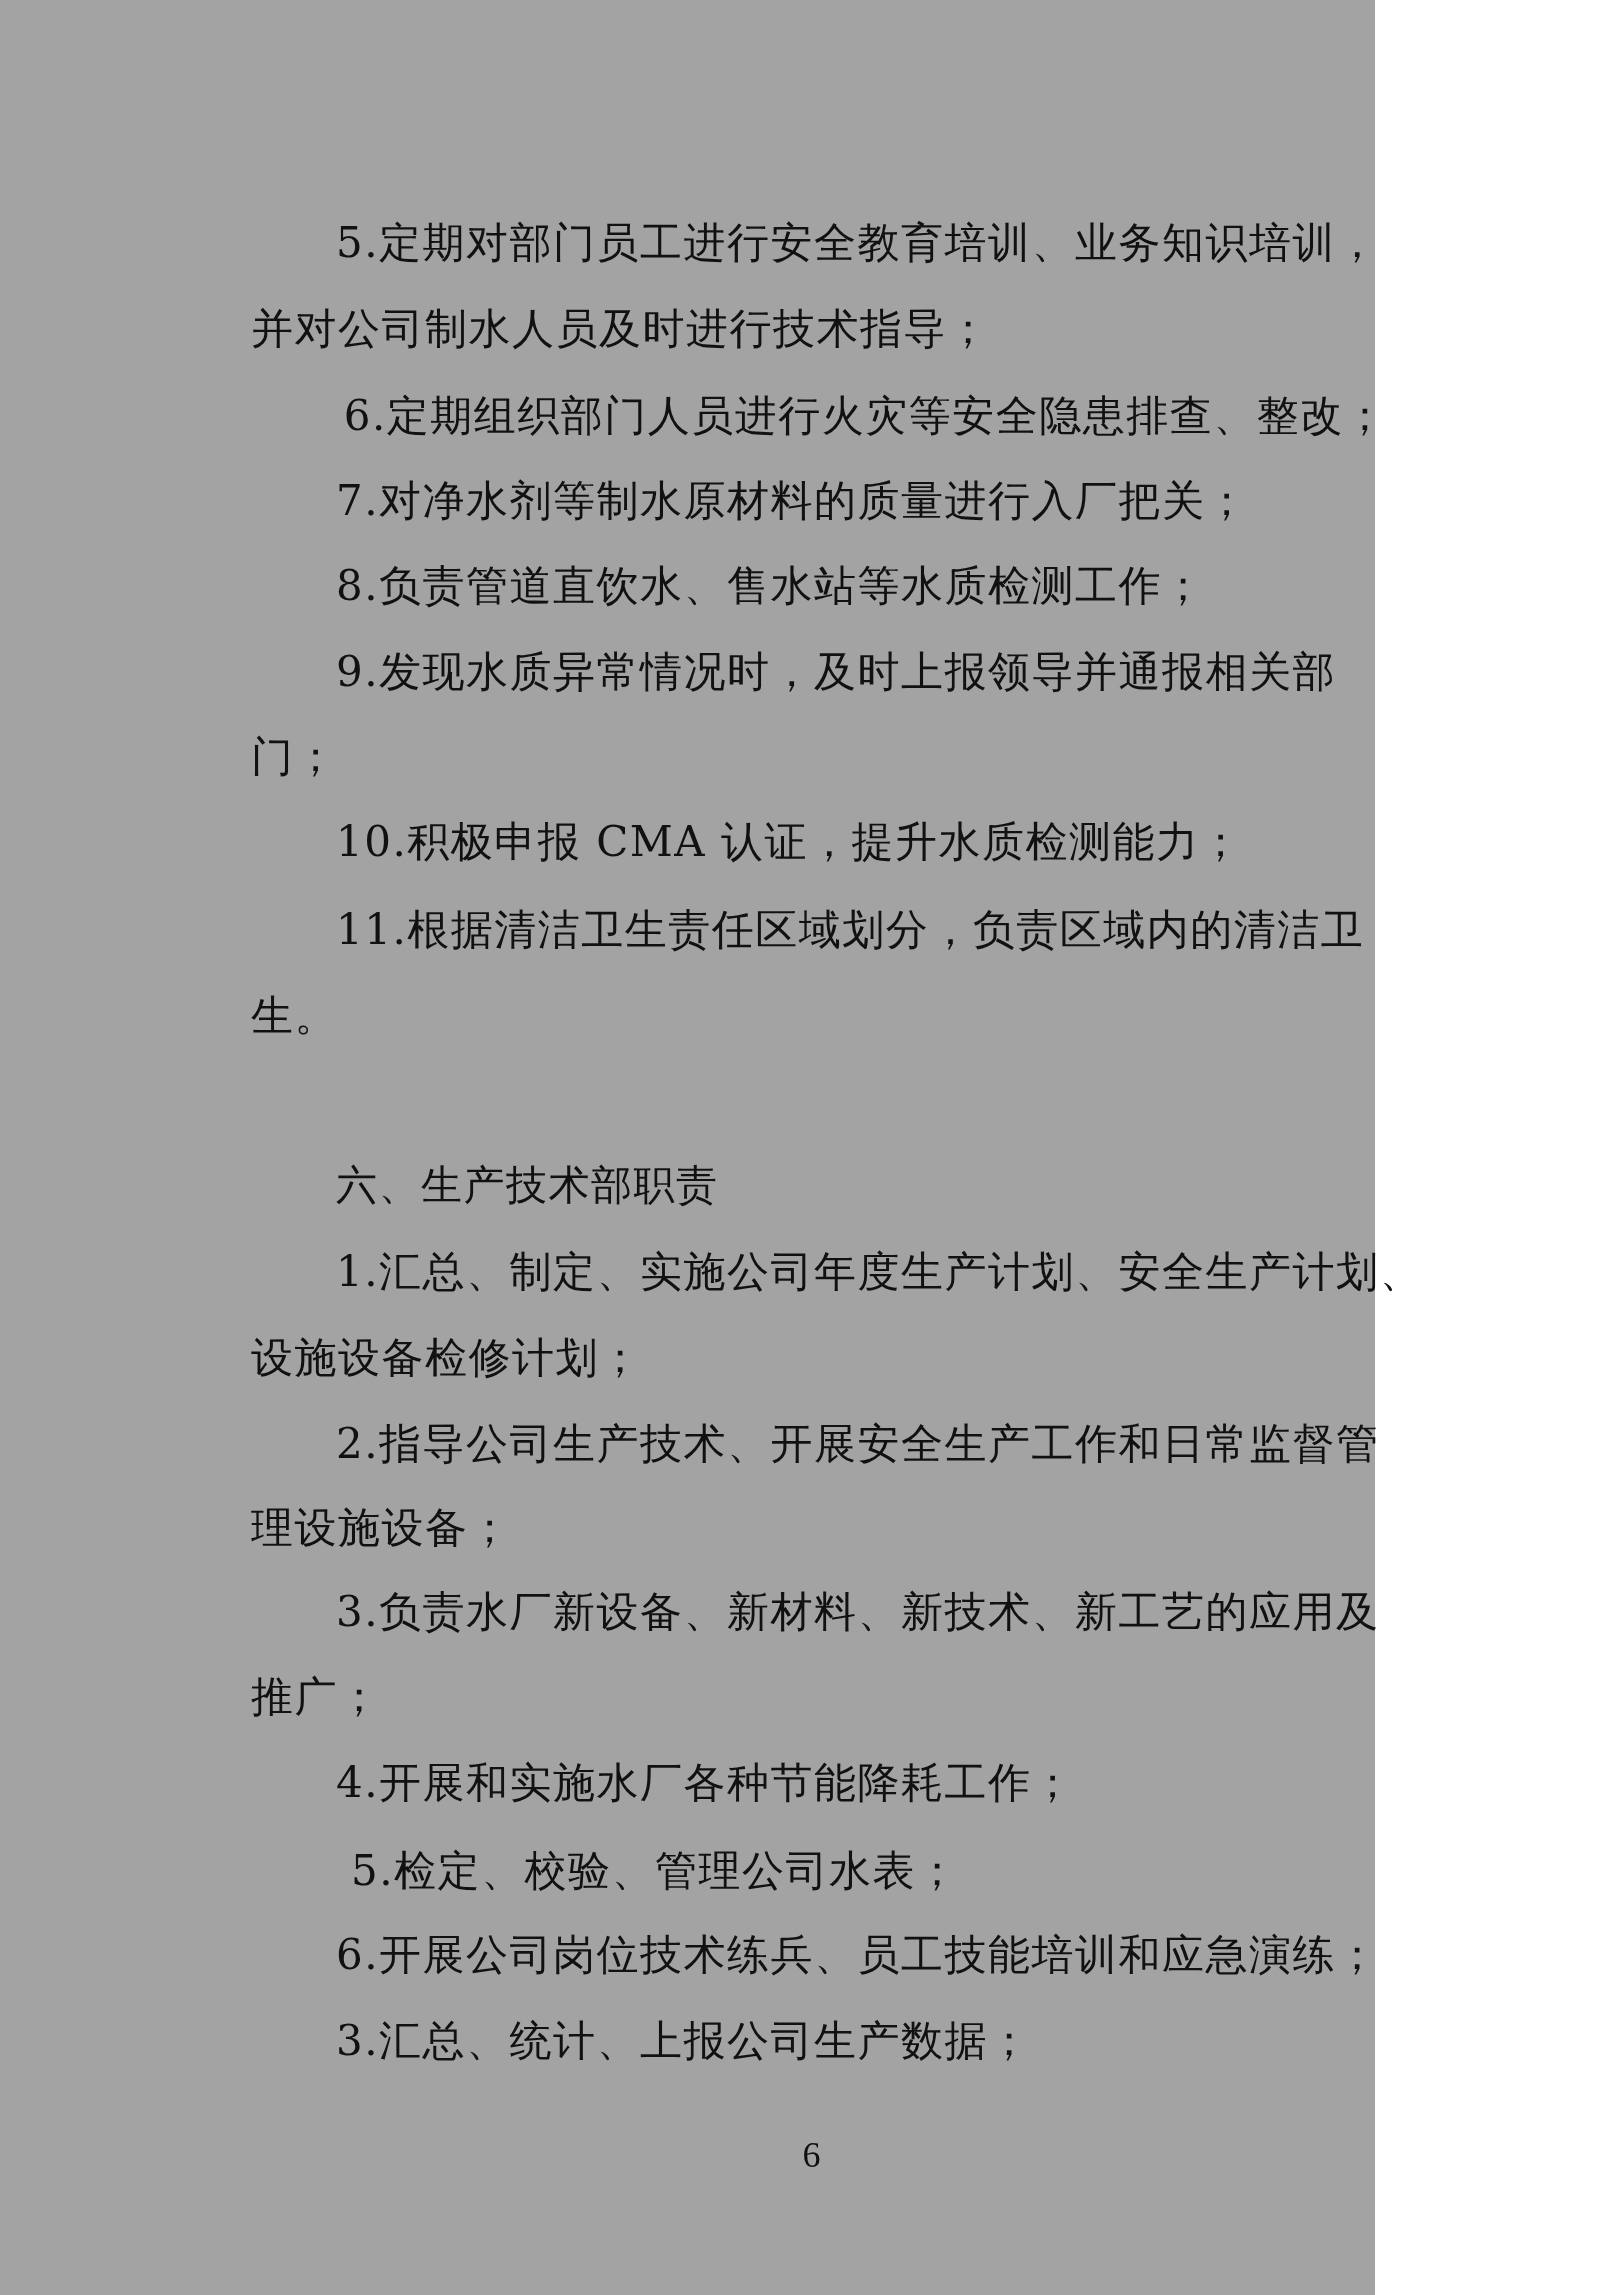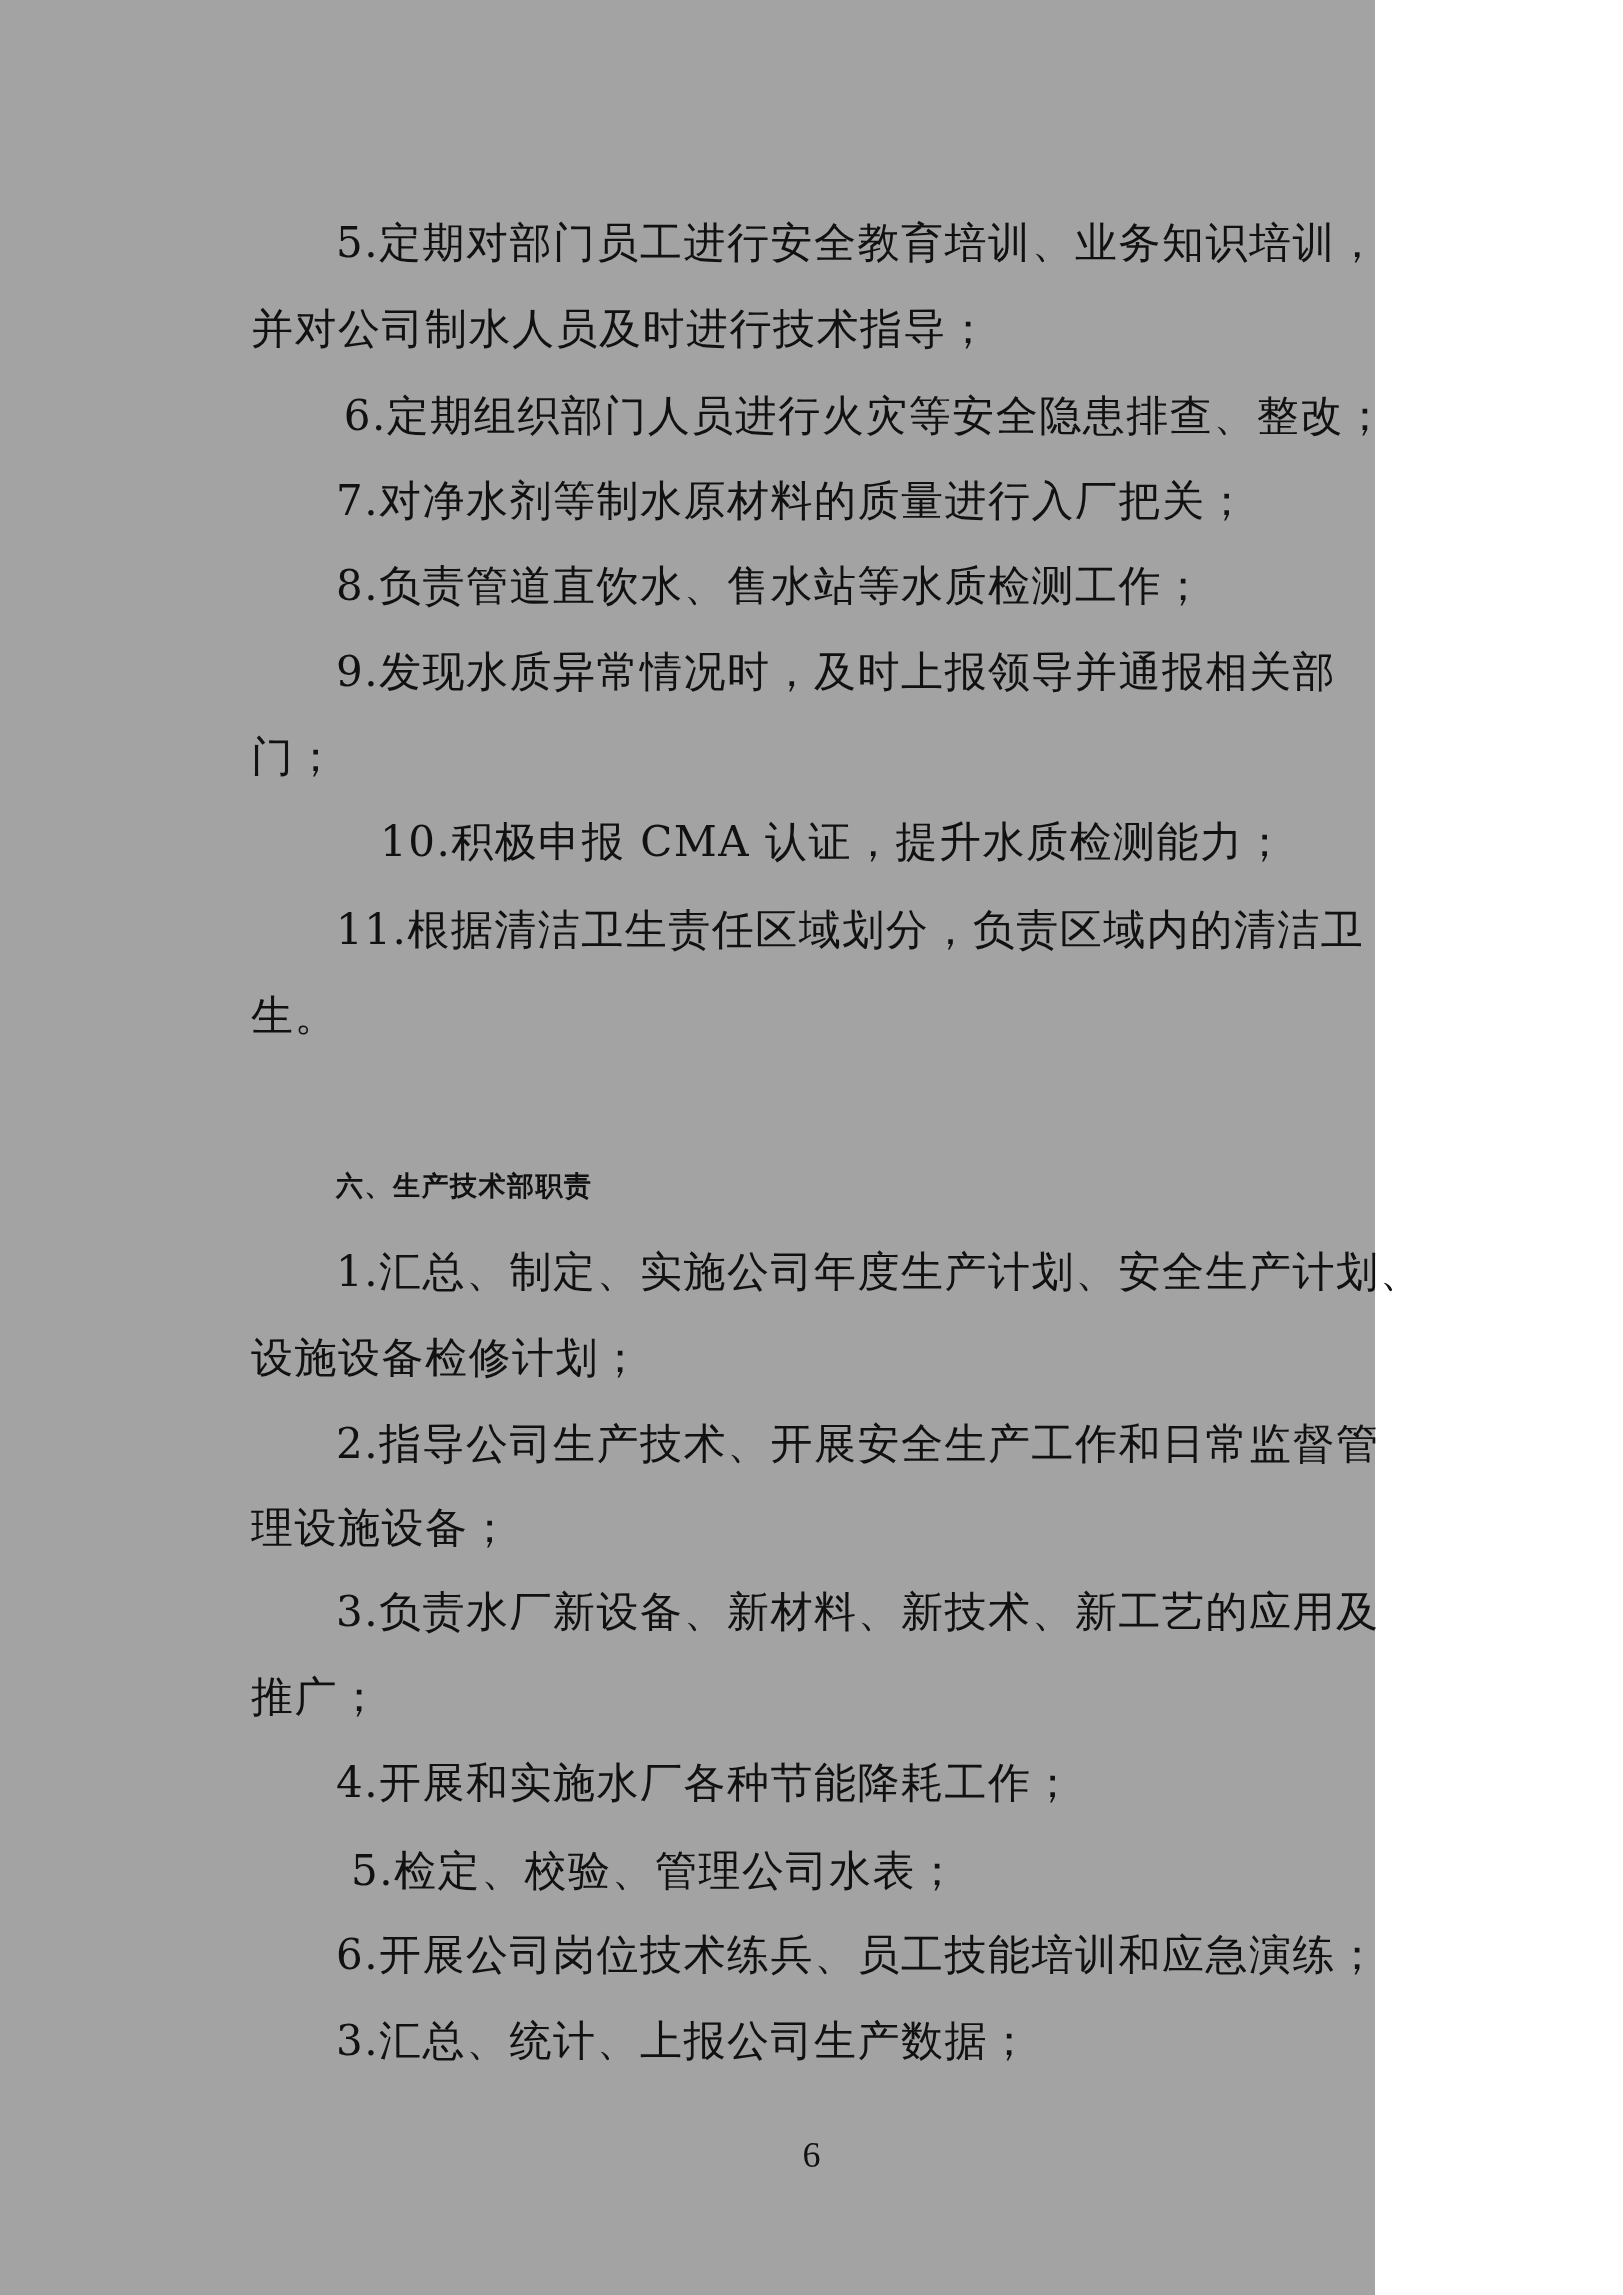--- a/index.html
+++ b/index.html
@@ -11,21 +11,21 @@
     width: 1145px;
     white-space: nowrap;
     font-family: "DejaVu Serif", "Liberation Serif", serif;
     font-size: 42px;
     line-height: 51px;
     height: 51px;
     color: #111111;
     letter-spacing: 1.5px;
   }
   .line.indent { left: 336px; width: 1059px; }
-  .line.heading { font-family: "DejaVu Sans", "Liberation Sans", sans-serif; font-weight: bold; font-size: 27px; }
+  .line.heading { font-family: "DejaVu Sans", "Liberation Sans", sans-serif; font-weight: normal; font-size: 41px; }
   .page-number {
     position: absolute;
     left: 0; width: 1623px;
     top: 2132px;
     text-align: center;
     font-family: "Liberation Serif", "DejaVu Serif", serif;
     font-size: 36px;
     line-height: 46px;
     color: #111111;
   }
@@ -34,21 +34,21 @@
 <body>
 
 <div class="page">
   <div class="line indent" style="top:217px;">5.定期对部门员工进行安全教育培训、业务知识培训，</div>
   <div class="line" style="top:303px;">并对公司制水人员及时进行技术指导；</div>
   <div class="line indent" style="top:390px;text-align:center;">6.定期组织部门人员进行火灾等安全隐患排查、整改；</div>
   <div class="line indent" style="top:475px;">7.对净水剂等制水原材料的质量进行入厂把关；</div>
   <div class="line indent" style="top:560px;">8.负责管道直饮水、售水站等水质检测工作；</div>
   <div class="line indent" style="top:646px;">9.发现水质异常情况时，及时上报领导并通报相关部</div>
   <div class="line" style="top:731px;">门；</div>
-  <div class="line indent" style="top:816px;margin-left:44px;">10.积极申报 CMA 认证，提升水质检测能力；</div>
+  <div class="line indent" style="top:816px;">10.积极申报 CMA 认证，提升水质检测能力；</div>
   <div class="line indent" style="top:904px;">11.根据清洁卫生责任区域划分，负责区域内的清洁卫</div>
   <div class="line" style="top:990px;">生。</div>
 
   <div class="line indent heading" style="top:1160px;">六、生产技术部职责</div>
 
   <div class="line indent" style="top:1246px;">1.汇总、制定、实施公司年度生产计划、安全生产计划、</div>
   <div class="line" style="top:1332px;">设施设备检修计划；</div>
   <div class="line indent" style="top:1418px;">2.指导公司生产技术、开展安全生产工作和日常监督管</div>
   <div class="line" style="top:1502px;">理设施设备；</div>
   <div class="line indent" style="top:1586px;">3.负责水厂新设备、新材料、新技术、新工艺的应用及</div>

